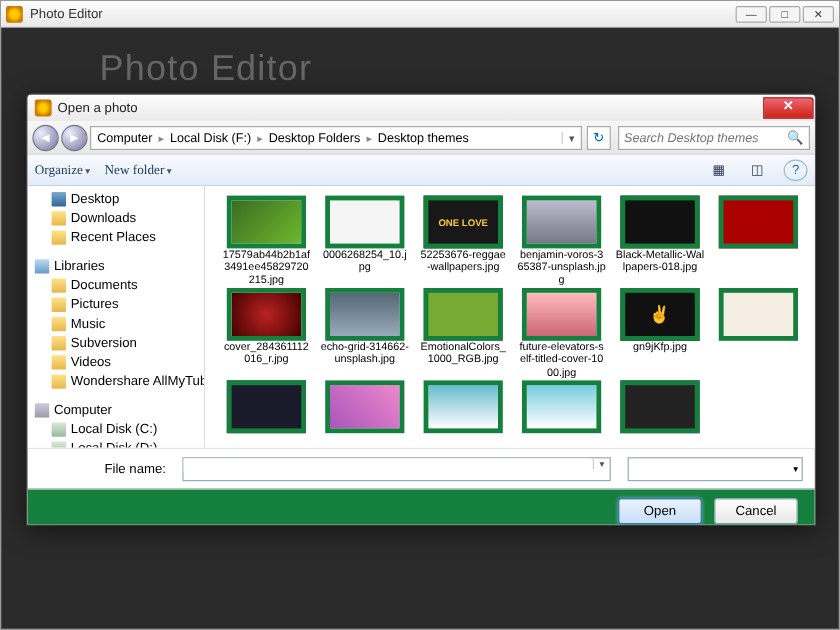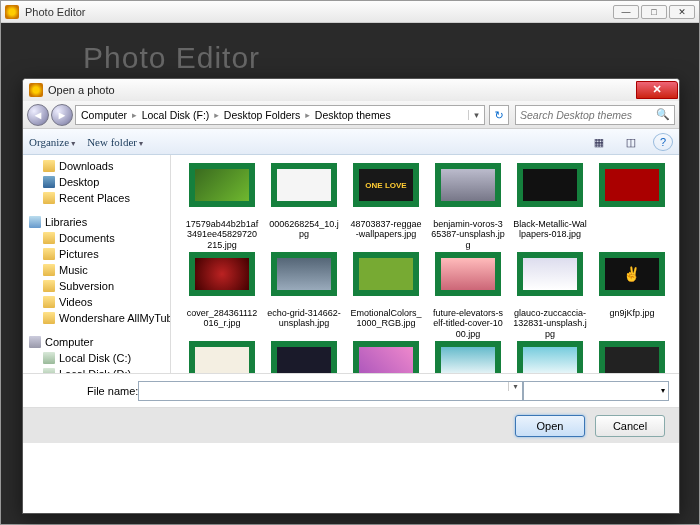--- a/index.html
+++ b/index.html
@@ -47,21 +47,21 @@
 .side-group { margin-top: 8px; }
 .ic-folder { background: linear-gradient(#ffe28a,#e6b84a); border-radius: 1px; }
 .ic-drive { background: linear-gradient(#d8e8d8,#9aba9a); border-radius: 1px; }
 .ic-desktop { background: linear-gradient(#7ac,#369); border-radius: 1px; }
 .ic-lib { background: linear-gradient(#bde,#69c); border-radius: 1px; }
 .ic-comp { background: linear-gradient(#ccd,#99a); border-radius: 1px; }
 
 .file-area { flex: 1; overflow: hidden; background: #fff; padding: 8px 0 0 14px; }
 .thumb-grid { display: flex; flex-wrap: wrap; gap: 2px 8px; }
 .thumb { width: 74px; display: flex; flex-direction: column; align-items: center; cursor: pointer; }
-.thumb-img { width: 66px; height: 44px; border: 6px solid #15803d; background: #888; margin-bottom: 12px; }
+.thumb-img { width: 66px; height: 44px; border: 4px solid #15803d; background: #888; margin-bottom: 0; }
 .thumb-label { font-size: 9px; text-align: center; line-height: 1.15; word-break: break-all; max-height: 32px; overflow: hidden; }
 
 
 .t0{background:linear-gradient(135deg,#3a6b1f,#6fb82f)}
 .t1{background:#f5f5f5}
 .t2{background:#181818;display:flex;align-items:center;justify-content:center;color:#fc3;font-weight:bold;font-size:8px}
 .t3{background:linear-gradient(#bbc,#778)}
 .t4{background:#111}
 .t5{background:#a00}
 .t6{background:radial-gradient(circle,#b22,#400)}
@@ -70,30 +70,30 @@
 .t9{background:linear-gradient(#fbb,#c67)}
 .t10{background:linear-gradient(#dde,#fff)}
 .t11{background:#111;display:flex;align-items:center;justify-content:center;color:#5c3;font-size:14px}
 .t12{background:#f4efe2}
 .t13{background:#1a1a2a}
 .t14{background:linear-gradient(45deg,#a5b,#e8c)}
 .t15{background:linear-gradient(#6bc,#fff)}
 .t16{background:linear-gradient(#7cd,#fff)}
 .t17{background:#222}
 
-.dlg-bottom { height: 34px; border-top: 1px solid #ddd; display: flex; align-items: center; padding: 0 10px; font-size: 11px; gap: 0; }
+.dlg-bottom { height: 34px; border-top: 1px solid #ddd; display: flex; align-items: center; padding: 0 10px; font-size: 11px; gap: 14px; }
 .fn-label { margin-left: 54px; }
 .fn-input { flex: 1; height: 20px; border: 1px solid #9ab; background: #fff; }
 .fn-input input { width: calc(100% - 16px); border: none; outline: none; font-size: 11px; padding: 0 4px; }
 .fn-drop { float: right; width: 14px; text-align: center; font-size: 8px; color: #555; border-left: 1px solid #ccc; cursor: pointer; }
 .filter { width: 146px; height: 20px; border: 1px solid #9ab; background: #fff; font-size: 10px; display: flex; align-items: center; padding: 0 3px; cursor: pointer; white-space: nowrap; overflow: hidden; }
 .filter .dd { margin-left: auto; font-size: 8px; }
-.dialog { height: 436px; }
+.dialog { height: 360px; }
 .dlg-main { height: 218px; }
-.dlg-buttons { height: 36px; background: #e5e5e5; border-top: 1px solid #ddd; display: flex; align-items: center; justify-content: flex-end; padding: 0 14px; gap: 10px; }
+.dlg-buttons { height: 36px; background: #15803d; border-top: 1px solid #ddd; display: flex; align-items: center; justify-content: flex-end; padding: 0 14px; gap: 10px; }
 .btn { min-width: 70px; height: 22px; font-size: 11px; border: 1px solid #8aa; border-radius: 3px; background: linear-gradient(#fefefe,#e8e8e8); cursor: pointer; }
 .btn.primary { border: 1px solid #3b76b5; background: linear-gradient(#eaf3fd,#c8dff7); box-shadow: 0 0 3px #7ab3e8; }
 </style>
 </head>
 <body>
 
 <div class="app-window">
   <div class="app-titlebar">
     <span class="icon"></span>
     <span>Photo Editor</span>
@@ -139,22 +139,22 @@
         <span class="tool-menu" style="">New folder</span>
         <span class="toolbar-spacer"></span>
         <span class="tool-icon">▦</span>
         <span class="tool-icon">◫</span>
         <span class="tool-icon" style="color:#1165c4;border:1px solid #9bd;border-radius:50%">?</span>
       </div>
 
       <div class="dlg-main">
         <div class="sidebar">
           <div id="fav-root">
+              <div class="side-item sub"><span class="ic ic-desktop"></span>Desktop</div>
               <div class="side-item sub"><span class="ic ic-folder"></span>Downloads</div>
-              <div class="side-item sub"><span class="ic ic-desktop"></span>Desktop</div>
               <div class="side-item sub"><span class="ic ic-folder"></span>Recent Places</div>
             </div>
           <div class="side-group">
             <div class="side-item"><span class="ic ic-lib"></span><span>Libraries</span></div>
             <div id="lib-root">
                 <div class="side-item sub"><span class="ic ic-folder"></span>Documents</div>
                 <div class="side-item sub"><span class="ic ic-folder"></span>Pictures</div>
                 <div class="side-item sub"><span class="ic ic-folder"></span>Music</div>
                 <div class="side-item sub"><span class="ic ic-folder"></span>Subversion</div>
                 <div class="side-item sub"><span class="ic ic-folder"></span>Videos</div>
@@ -176,21 +176,21 @@
                 <div class="thumb-img t0"></div>
                 <div class="thumb-label">17579ab44b2b1af3491ee45829720215.jpg</div>
               </div>
               <div class="thumb">
                 <div class="thumb-img t1"></div>
                 <div class="thumb-label">0006268254_10.jpg</div>
               </div>
               <div class="thumb">
                 <div class="thumb-img t2">ONE
 LOVE</div>
-                <div class="thumb-label">48703837-reggae-wallpapers.jpg</div>
+                <div class="thumb-label">52253676-reggae-wallpapers.jpg</div>
               </div>
               <div class="thumb">
                 <div class="thumb-img t3"></div>
                 <div class="thumb-label">benjamin-voros-365387-unsplash.jpg</div>
               </div>
               <div class="thumb">
                 <div class="thumb-img t4"></div>
                 <div class="thumb-label">Black-Metallic-Wallpapers-018.jpg</div>
               </div>
               <div class="thumb">
@@ -204,24 +204,20 @@
                 <div class="thumb-img t7"></div>
                 <div class="thumb-label">echo-grid-314662-unsplash.jpg</div>
               </div>
               <div class="thumb">
                 <div class="thumb-img t8"></div>
                 <div class="thumb-label">EmotionalColors_1000_RGB.jpg</div>
               </div>
               <div class="thumb">
                 <div class="thumb-img t9"></div>
                 <div class="thumb-label">future-elevators-self-titled-cover-1000.jpg</div>
-              </div>
-              <div class="thumb">
-                <div class="thumb-img t10"></div>
-                <div class="thumb-label">glauco-zuccaccia-132831-unsplash.jpg</div>
               </div>
               <div class="thumb">
                 <div class="thumb-img t11">✌</div>
                 <div class="thumb-label">gn9jKfp.jpg</div>
               </div>
               <div class="thumb">
                 <div class="thumb-img t12"></div>
                 <div class="thumb-label"></div>
               </div>
               <div class="thumb">

